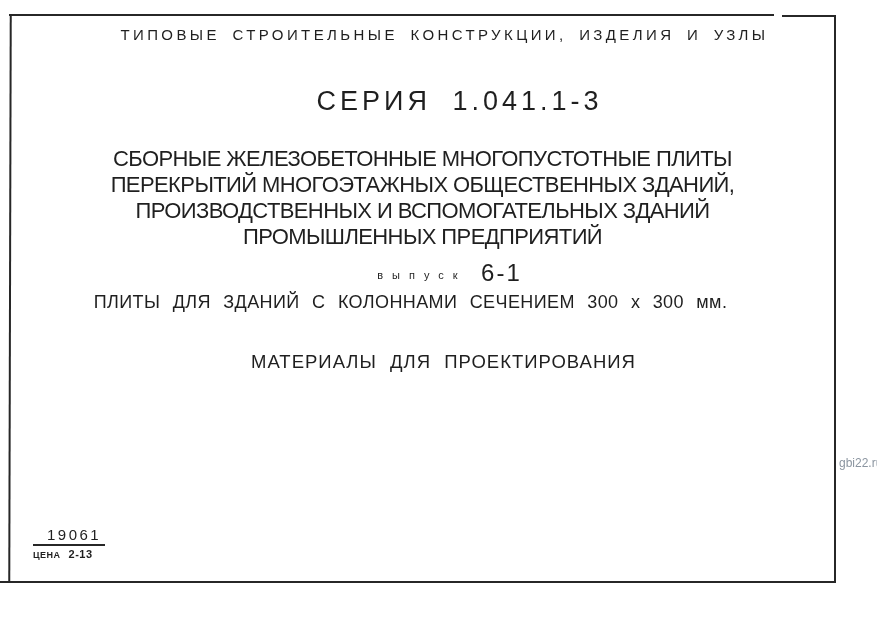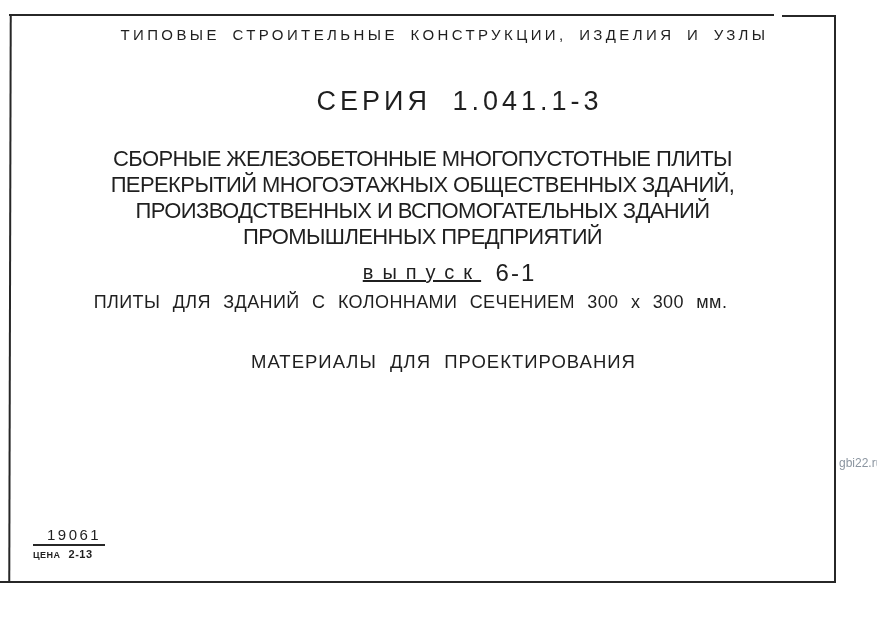--- a/index.html
+++ b/index.html
@@ -57,24 +57,23 @@
     font-size: 22px;
     letter-spacing: -0.6px;
     line-height: 26px;
     white-space: nowrap;
   }
   .doc-issue {
     top: 261px;
     transform: translateX(11px);
   }
   .issue-label {
-    font-size: 20px;
+    font-size: 11px;
     letter-spacing: 9px;
     vertical-align: 2px;
-    text-decoration: underline;
   }
   .issue-number {
     font-size: 24px;
     letter-spacing: 2px;
     margin-left: 10px;
   }
   .doc-subtitle {
     top: 293px;
     font-size: 18px;
     letter-spacing: 0.4px;

